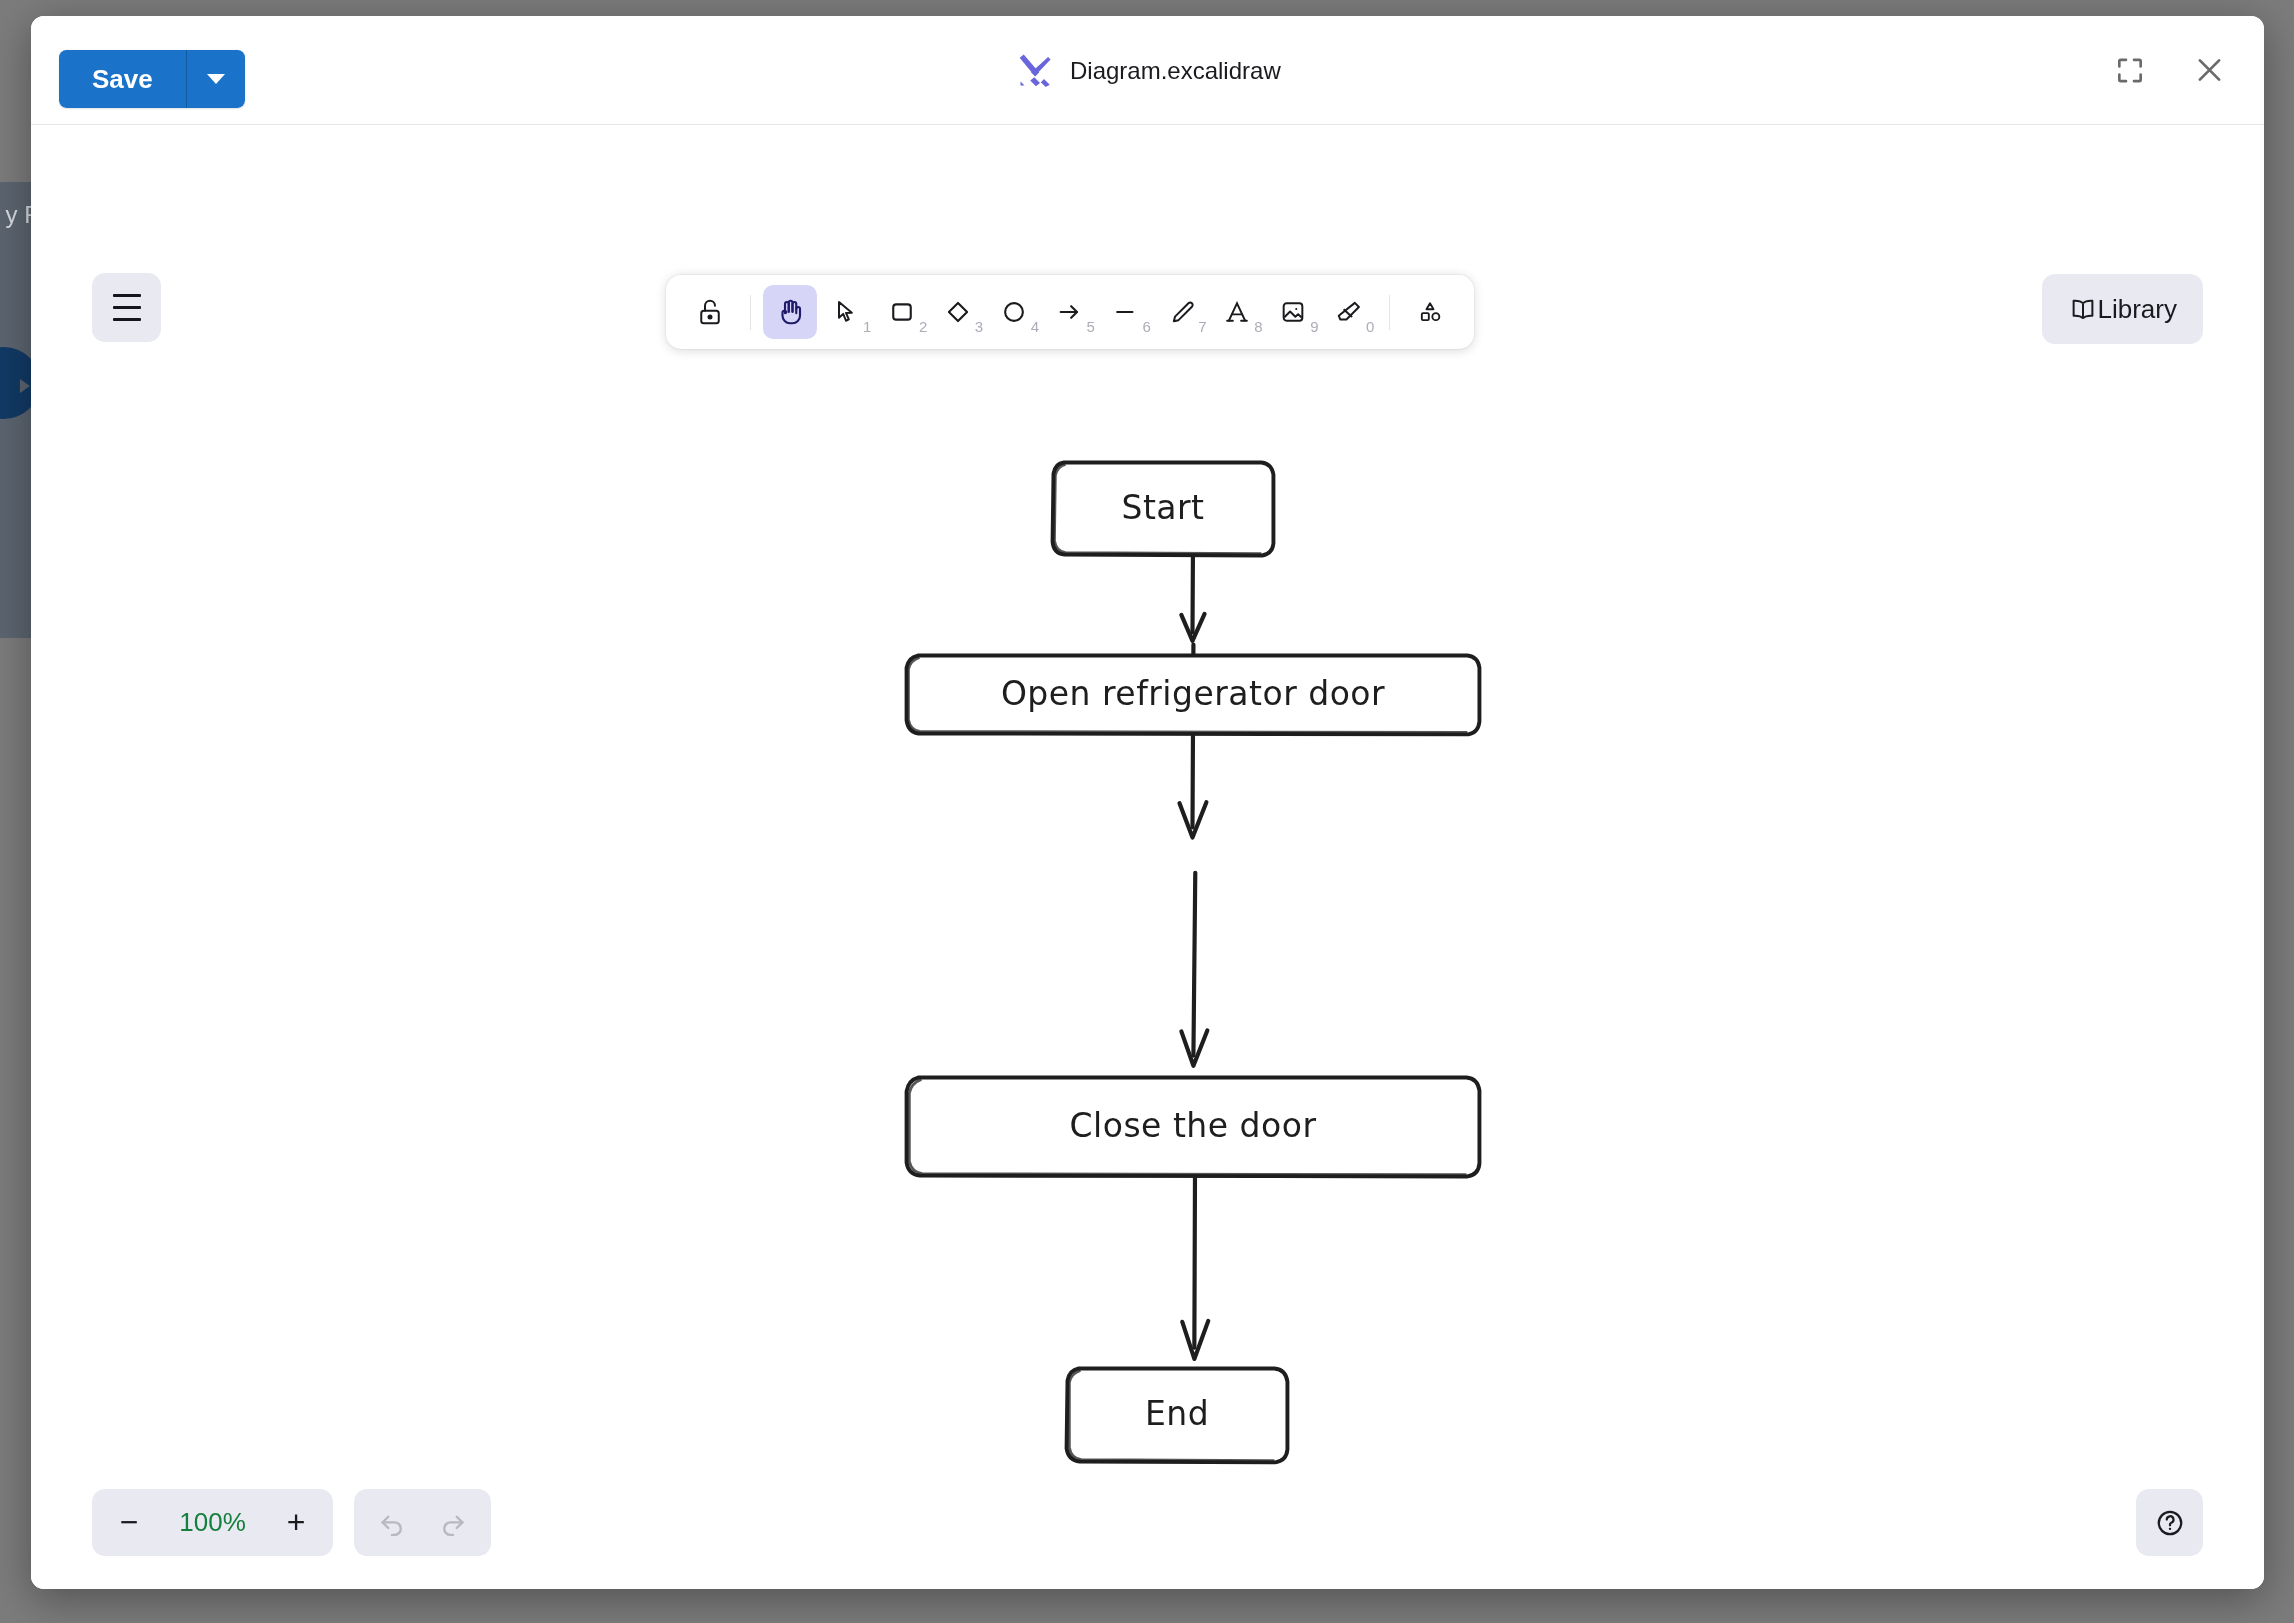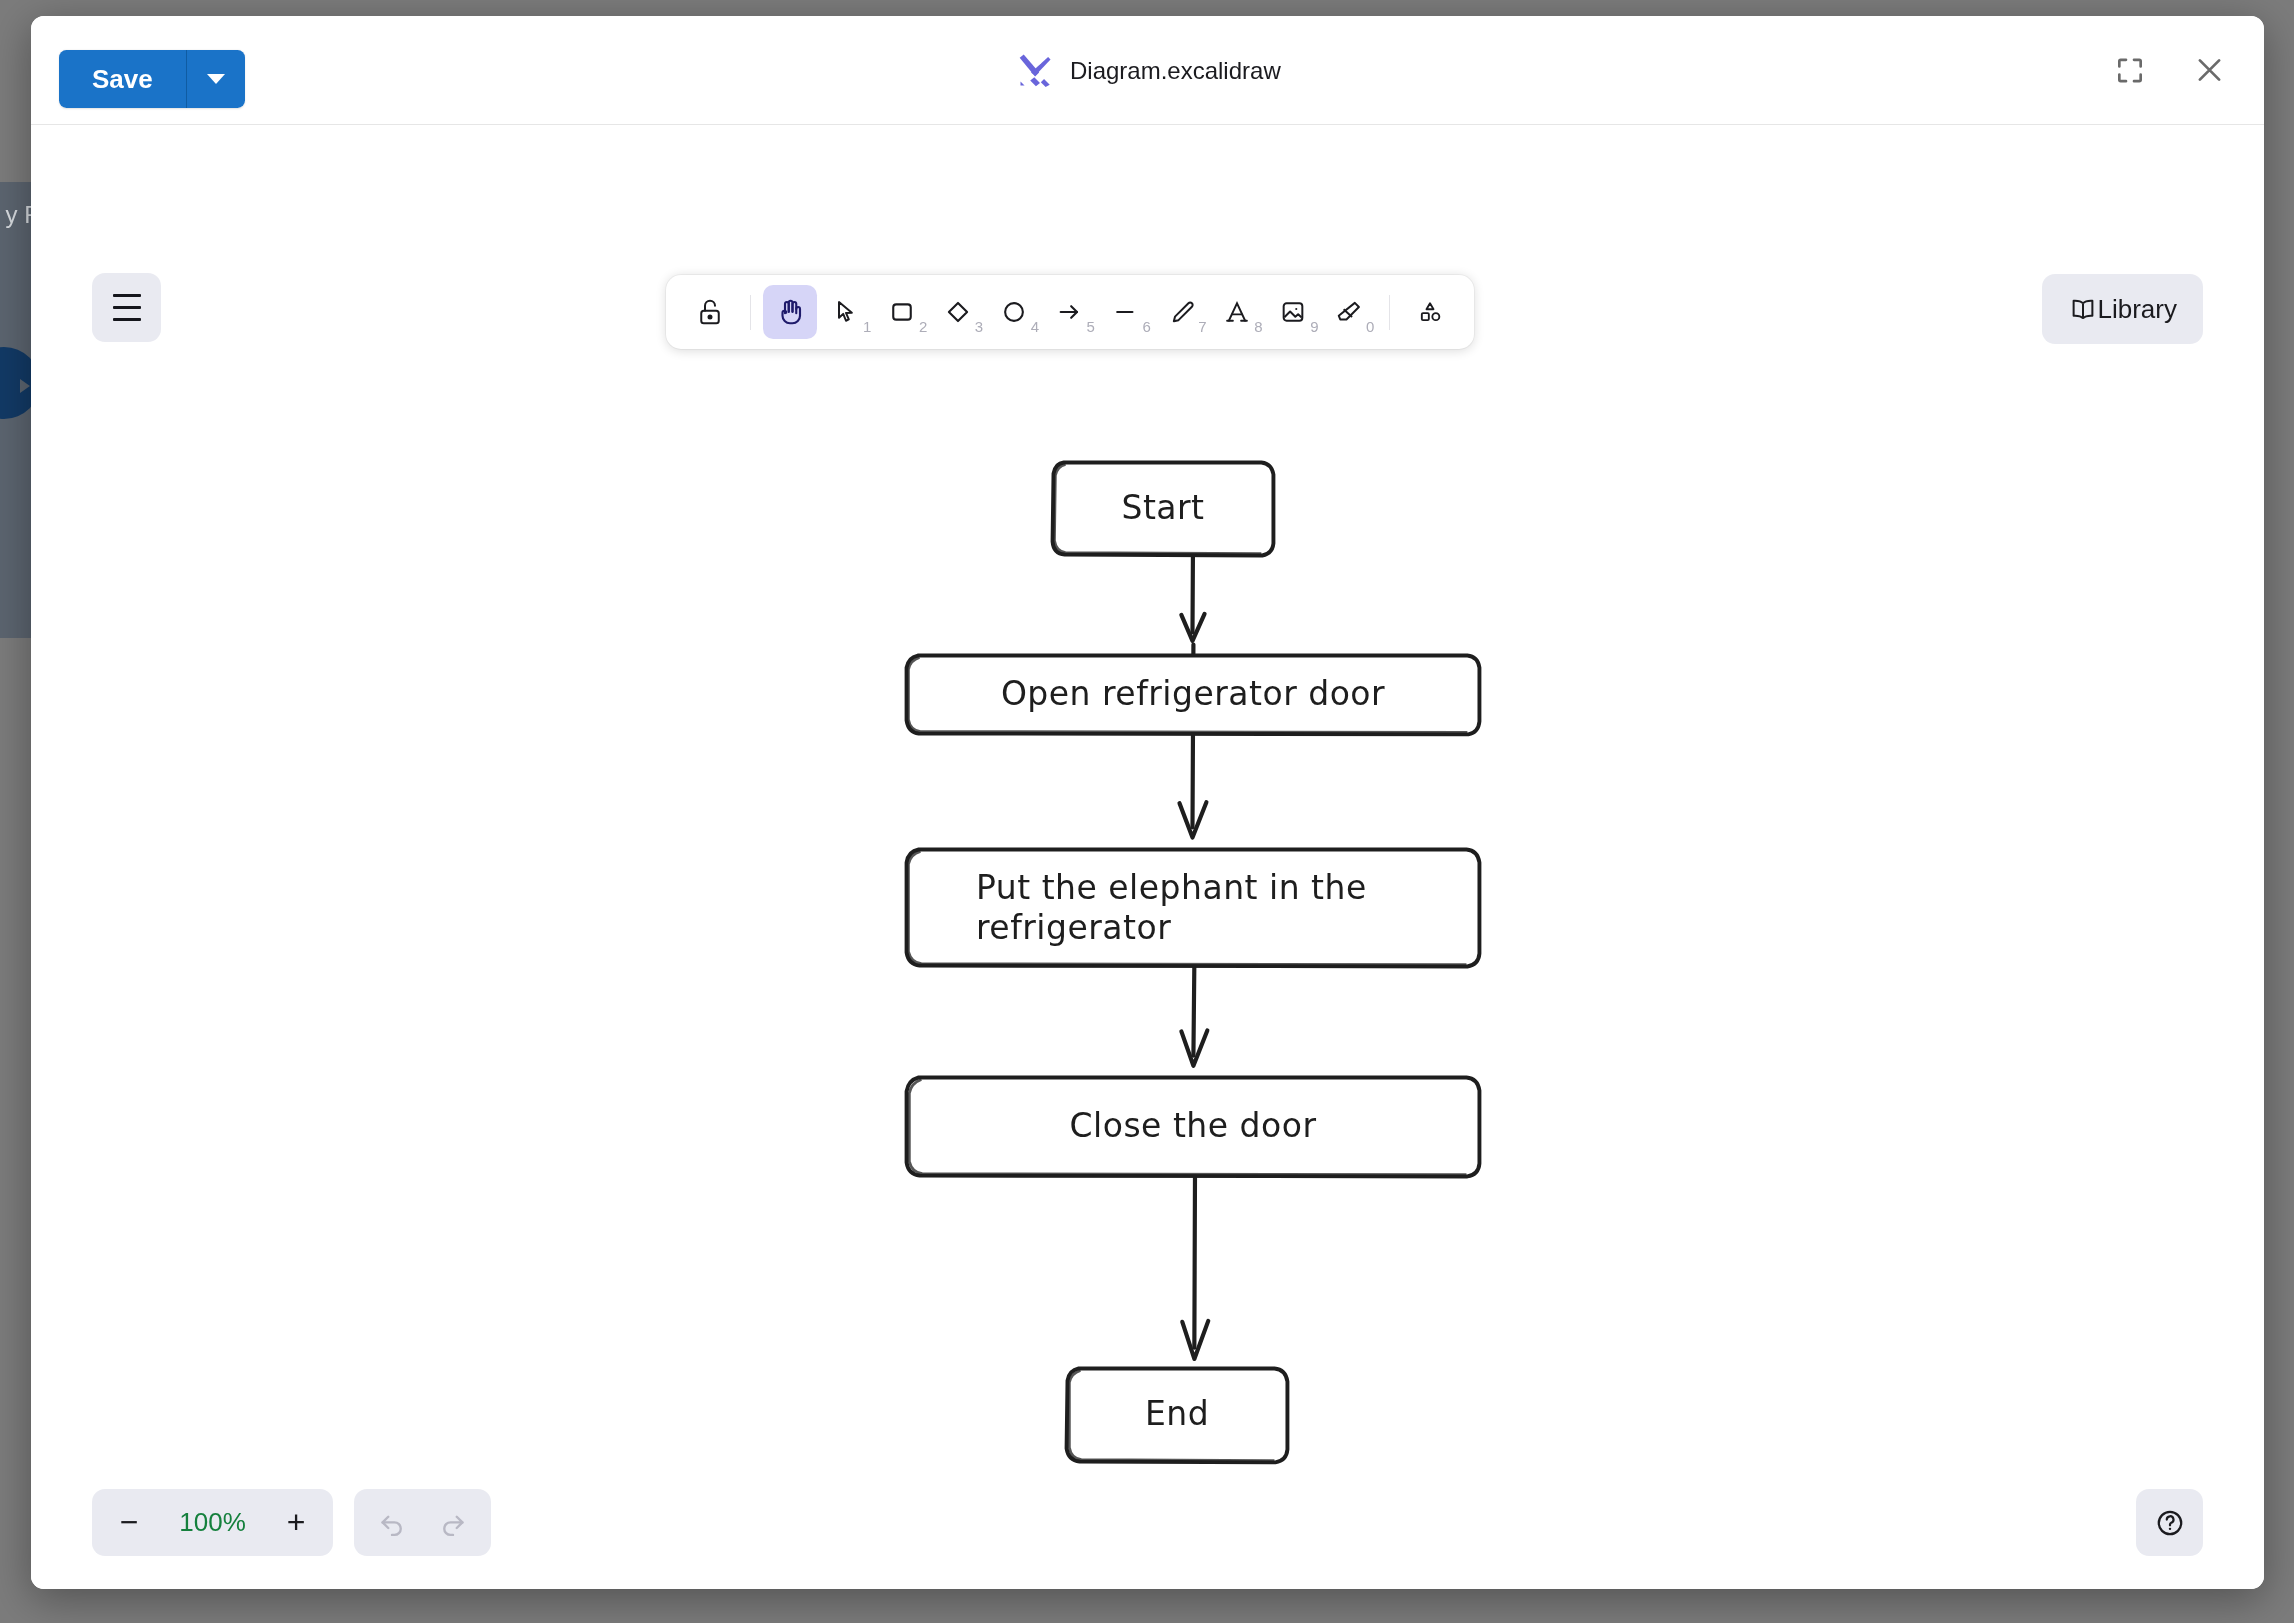--- a/index.html
+++ b/index.html
@@ -516,27 +516,20 @@
       </div>
 
       <div class="node" style="left:870px; top:525px; width:584px; height:89px;">
         <svg viewBox="0 0 630 96" preserveAspectRatio="none">
           <path d="M18 6 Q8 8 6 19 L6 76 Q8 89 19 90 L612 91 Q623 89 624 77 L624 19 Q622 7 611 6 Z" fill="#ffffff" stroke="#1e1e1e" stroke-width="4.2" stroke-linejoin="round"></path>
           <path d="M20 8 Q10 11 8 21 L8 75 Q10 87 21 88 L611 89" fill="none" stroke="#1e1e1e" stroke-width="3" opacity="0.75"></path>
         </svg>
         <div class="node-label">Open refrigerator door</div>
       </div>
 
-      <div class="node" style="left:870px; top:718px; width:584px; height:130px;">
-        <svg viewBox="0 0 630 140" preserveAspectRatio="none">
-          <path d="M19 7 Q8 9 6 21 L6 118 Q8 131 20 132 L611 133 Q623 131 624 119 L624 21 Q622 8 610 7 Z" fill="#ffffff" stroke="#1e1e1e" stroke-width="4.2" stroke-linejoin="round"></path>
-          <path d="M21 9 Q10 12 8 23 L8 117 Q11 129 22 130 L610 131" fill="none" stroke="#1e1e1e" stroke-width="3" opacity="0.75"></path>
-        </svg>
-        <div class="node-label" style="max-width:482px;">Put the elephant in the refrigerator</div>
-      </div>
 
       <div class="node" style="left:870px; top:946px; width:584px; height:111px;">
         <svg viewBox="0 0 630 120" preserveAspectRatio="none">
           <path d="M19 7 Q8 10 6 22 L6 99 Q8 112 20 113 L611 114 Q623 112 624 100 L624 21 Q622 8 610 7 Z" fill="#ffffff" stroke="#1e1e1e" stroke-width="4.2" stroke-linejoin="round"></path>
           <path d="M22 9 Q11 13 9 24 L9 98 Q12 110 23 111 L610 112" fill="none" stroke="#1e1e1e" stroke-width="3" opacity="0.75"></path>
         </svg>
         <div class="node-label">Close the door</div>
       </div>
 
       <div class="node" style="left:1030px; top:1236px; width:232px; height:107px;">

